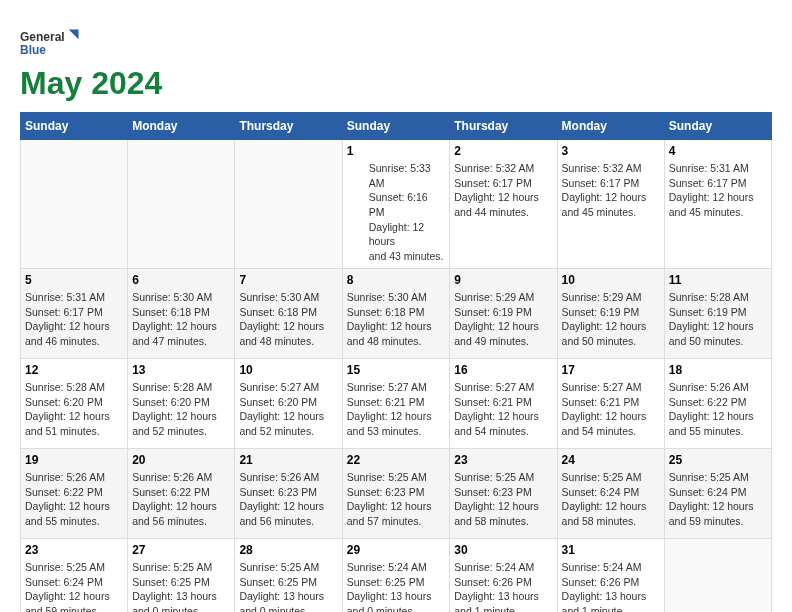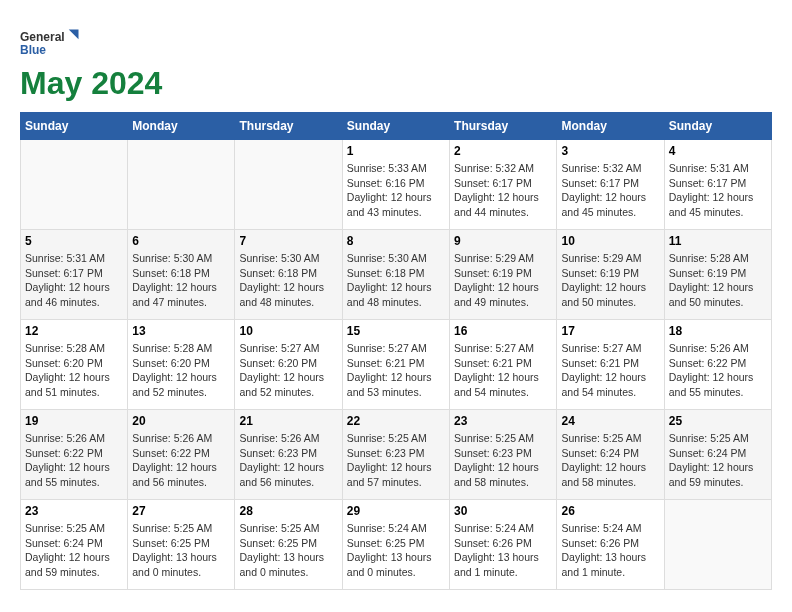--- a/index.html
+++ b/index.html
@@ -103,21 +103,21 @@
         <th>Sunday</th>
       </tr>
   </thead>
   <tbody id="calendar-body">
   <tr>
         <td class="empty-cell"></td>
         <td class="empty-cell"></td>
         <td class="empty-cell"></td>
         <td>
           <span class="day-number">1</span>
-          <div class="day-info" style="white-space: pre-line;">Sunrise: 5:33 AM
+          <div class="day-info" style="white-space: pre-line; margin-left: 22px;">Sunrise: 5:33 AM
 Sunset: 6:16 PM
 Daylight: 12 hours
 and 43 minutes.</div>
         </td>
         <td>
           <span class="day-number">2</span>
           <div class="day-info" style="white-space: pre-line;">Sunrise: 5:32 AM
 Sunset: 6:17 PM
 Daylight: 12 hours
 and 44 minutes.</div>
@@ -320,21 +320,21 @@
 and 0 minutes.</div>
         </td>
         <td>
           <span class="day-number">30</span>
           <div class="day-info" style="white-space: pre-line;">Sunrise: 5:24 AM
 Sunset: 6:26 PM
 Daylight: 13 hours
 and 1 minute.</div>
         </td>
         <td>
-          <span class="day-number">26</span>
+          <span class="day-number">31</span>
           <div class="day-info" style="white-space: pre-line;">Sunrise: 5:24 AM
 Sunset: 6:26 PM
 Daylight: 13 hours
 and 1 minute.</div>
         </td>
         <td class="empty-cell"></td>
       </tr>
     </tbody>
 </table>
 

